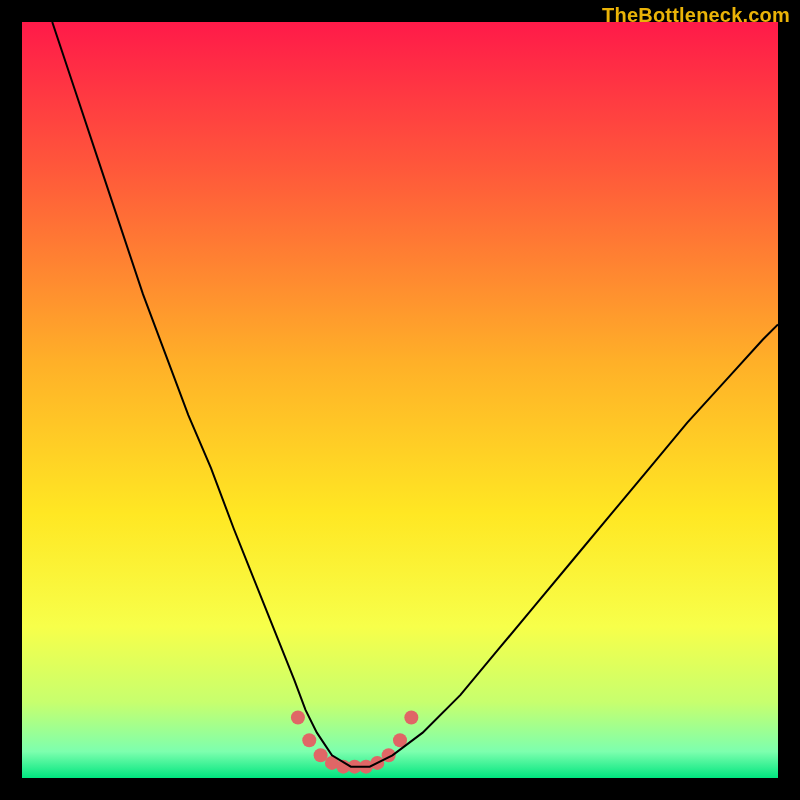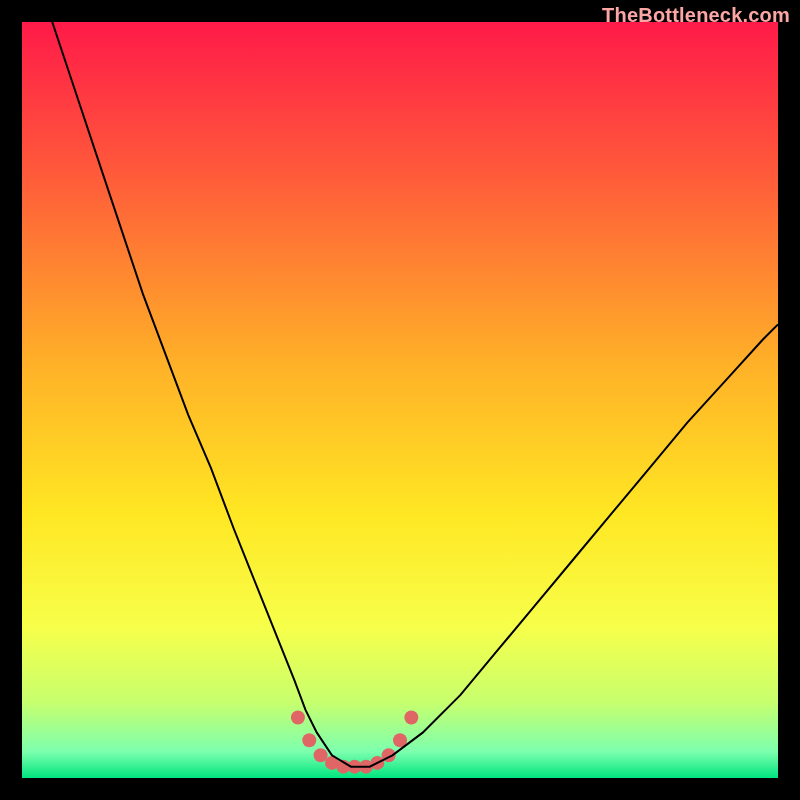--- a/index.html
+++ b/index.html
@@ -30,21 +30,21 @@
     top: 0;
     width: 100%;
     height: 100%;
   }
   .watermark {
     position: absolute;
     top: 4px;
     right: 10px;
     font-size: 20px;
     font-weight: 600;
-    color: #fca5a5;
+    color: #eab308;
     letter-spacing: 0.2px;
     user-select: none;
     text-align: center;
   }
   svg { display: block; }
 </style>
 </head>
 <body>
 
 <div class="frame">

